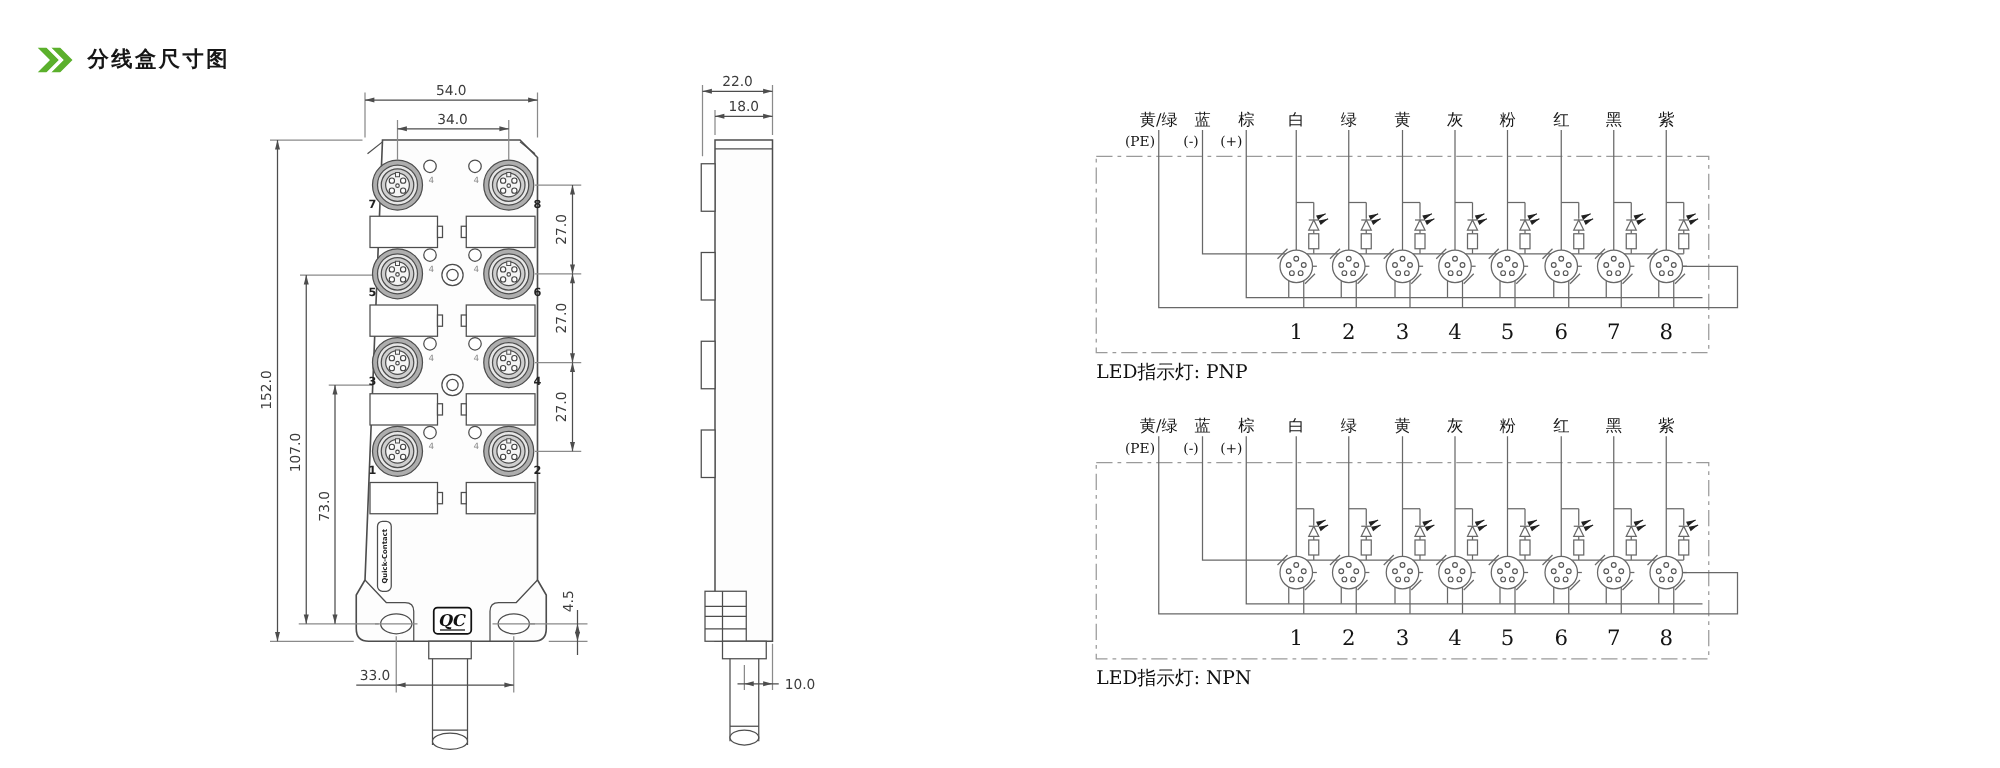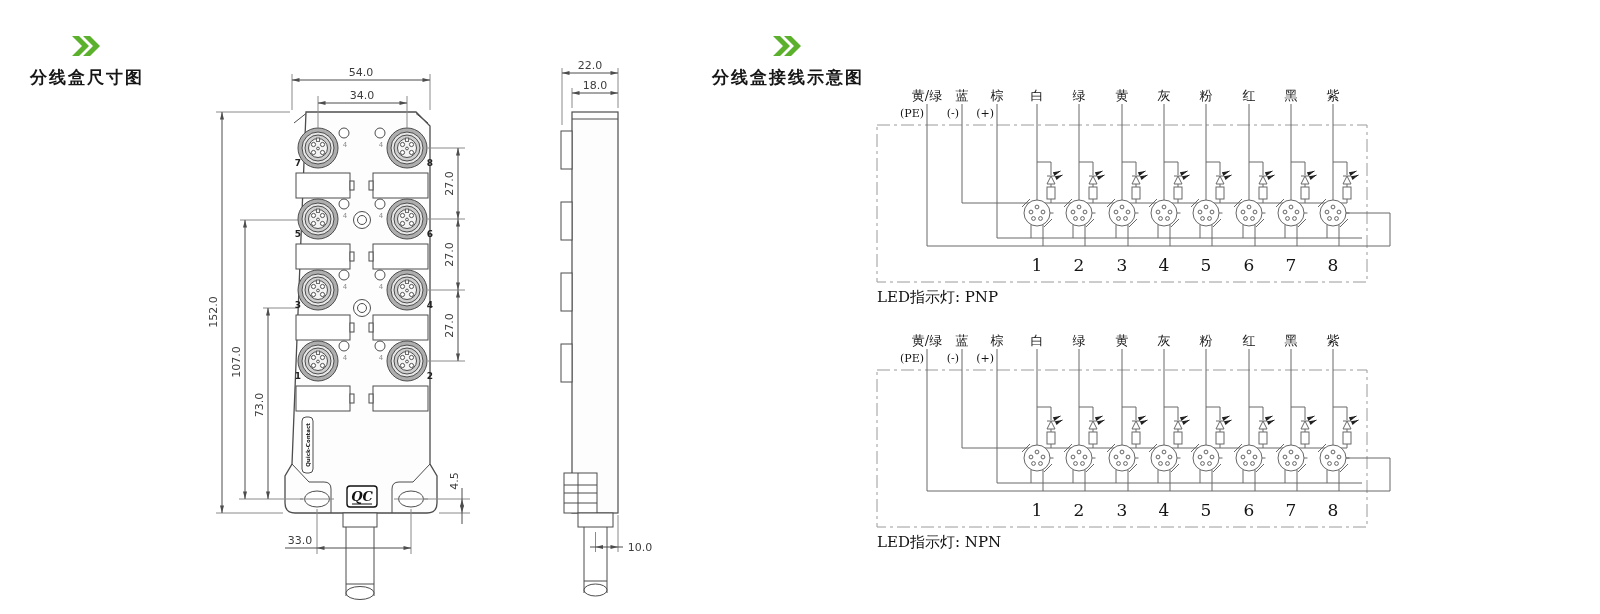--- a/index.html
+++ b/index.html
@@ -1,18 +1,18 @@
 <!DOCTYPE html>
 <html><head>
 <meta charset="utf-8">
 <style>
   html,body{margin:0;padding:0;background:#fff;}
   #stage{position:relative;width:1600px;height:614px;background:#fff;overflow:hidden;
          font-family:"DejaVu Sans","Liberation Sans",sans-serif;}
-  .hdr{position:absolute;top:36px;display:flex;align-items:center;gap:10px;flex-direction:column;}
+  .hdr{position:absolute;top:36px;display:flex;align-items:center;gap:10px;}
   .hdr .title{font-size:17px;font-weight:bold;color:#161616;letter-spacing:2px;
               font-family:"DejaVu Sans","Liberation Sans",sans-serif;}
   #hdr-left{left:30px;}
   #hdr-right{left:712px;}
   svg text{user-select:none;}
   .dimtxt{font-family:"DejaVu Sans","Liberation Sans",sans-serif;font-size:11px;fill:#3d3d3d;}
   .porttxt{font-family:"DejaVu Sans","Liberation Sans",sans-serif;font-size:9px;font-weight:bold;fill:#222;}
   .ledtxt{font-family:"DejaVu Sans","Liberation Sans",sans-serif;font-size:7px;fill:#8a8a8a;}
   .wlabel{font-family:"DejaVu Serif","Liberation Serif",serif;font-size:13px;fill:#141414;}
   .wsub{font-family:"DejaVu Serif","Liberation Serif",serif;font-size:11px;fill:#141414;}
@@ -27,27 +27,20 @@
 <div id="stage">
 
   <div class="hdr" id="hdr-left">
     <svg width="30" height="20" viewBox="0 0 30 20">
       <polygon class="chev" points="0,0 7,0 17,10 7,20 0,20 10,10" fill="#5bb02c"></polygon>
       <polygon class="chev" points="11,0 18,0 28,10 18,20 11,20 21,10" fill="#5bb02c"></polygon>
     </svg>
     <span class="title">分线盒尺寸图</span>
   </div>
 
-  <div class="hdr" id="hdr-right">
-    <svg width="30" height="20" viewBox="0 0 30 20">
-      <polygon class="chev" points="0,0 7,0 17,10 7,20 0,20 10,10" fill="#5bb02c"></polygon>
-      <polygon class="chev" points="11,0 18,0 28,10 18,20 11,20 21,10" fill="#5bb02c"></polygon>
-    </svg>
-    <span class="title">分线盒接线示意图</span>
-  </div>
 
   <svg id="drawing" width="1600" height="614" viewBox="0 0 1600 614" style="position:absolute;left:0;top:0;">
       <g>
         <line x1="240" y1="220" x2="356" y2="220" stroke="#8a8a8a" stroke-width="1"></line>
         <line x1="263" y1="308" x2="356" y2="308" stroke="#8a8a8a" stroke-width="1"></line>
         <path d="M306,112 L416,112 L430,126 L430,464 L437,476 L437,503 Q437,513 427,513 L295,513 Q285,513 285,503 L285,476 L292,464 Z" fill="#fdfdfd" stroke="#4d4d4d" stroke-width="1.3"></path>
         <line x1="294" y1="123" x2="306" y2="113.5" stroke="#4d4d4d" stroke-width="1"></line>
         <line x1="416" y1="113.5" x2="428" y2="123" stroke="#4d4d4d" stroke-width="1"></line>
         <path d="M292,464 L309,482 L324,482 Q331,482 331,489 L331,513" fill="none" stroke="#4d4d4d"></path>
         <path d="M430,464 L413,482 L399,482 Q392,482 392,489 L392,513" fill="none" stroke="#4d4d4d"></path>

